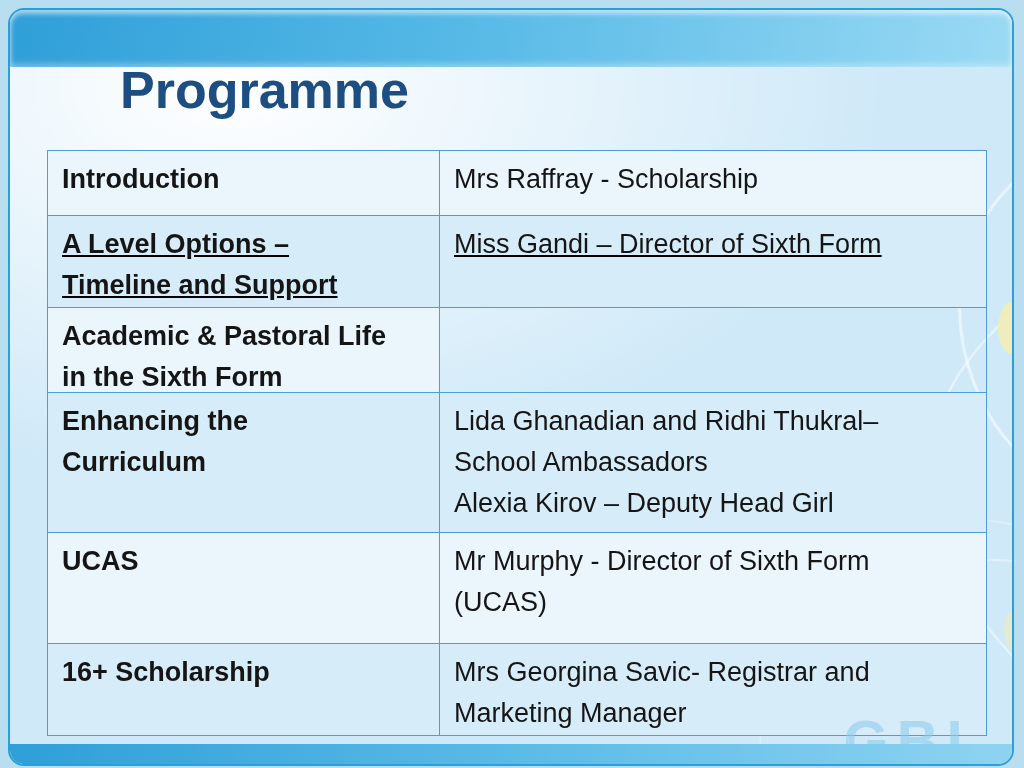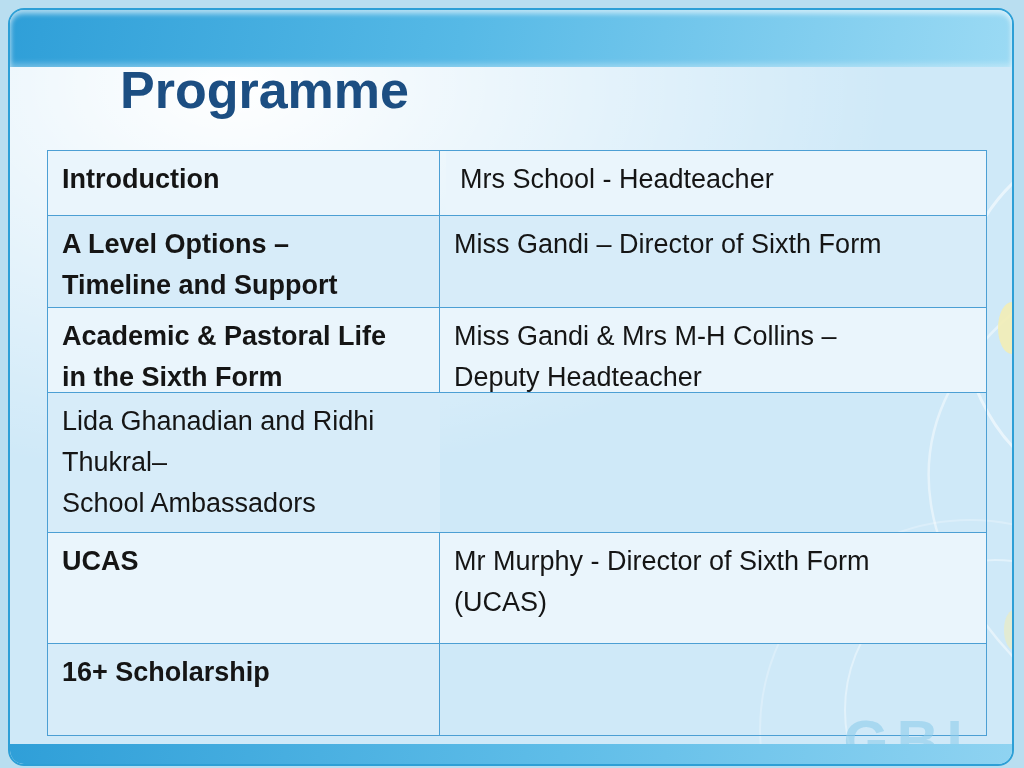--- a/index.html
+++ b/index.html
@@ -47,22 +47,22 @@
     z-index: 2;
   }
   .programme-table {
     position: absolute; left: 37px; top: 140px;
     width: 940px;
     border: 1px solid #4c9fd4;
     z-index: 2;
   }
   .row { display: grid; grid-template-columns: 392px 1fr; }
   .row + .row { border-top: 1px solid #4c9fd4; }
-  .row:nth-child(1) { height: 64px; gap: 6px; }
-  .row:nth-child(2) { height: 92px; }
+  .row:nth-child(1) { height: 64px; }
+  .row:nth-child(2) { height: 92px; text-decoration: underline; }
   .row:nth-child(3) { height: 85px; }
   .row:nth-child(4) { height: 140px; }
   .row:nth-child(5) { height: 111px; }
   .row:nth-child(6) { height: 92px; }
   .cell {
     padding: 8px 14px;
     font-size: 27px;
     line-height: 1.52;
     color: #151515;
     white-space: pre-line;
@@ -86,45 +86,47 @@
     <ellipse cx="1004" cy="620" rx="10" ry="20" fill="#f2edb5" opacity="0.55"></ellipse>
   </svg>
 
   <div class="top-band"></div>
 
   <h1 class="slide-title">Programme</h1>
 
   <div class="programme-table">
     <div class="row">
       <div class="cell topic">Introduction</div>
-      <div class="cell presenter">Mrs School -  Headteacher</div>
+      <div class="cell presenter">Mrs Raffray -  Scholarship</div>
     </div>
     <div class="row">
       <div class="cell topic">A Level Options –
 Timeline and Support</div>
       <div class="cell presenter">Miss Gandi – Director of Sixth Form</div>
     </div>
     <div class="row">
       <div class="cell topic">Academic &amp; Pastoral Life
 in the Sixth Form</div>
-      <div class="cell presenter">Miss Gandi &amp; Mrs M-H Collins –
-Deputy Headteacher</div>
     </div>
     <div class="row">
+      <div class="cell topic">Enhancing the
+Curriculum</div>
       <div class="cell presenter">Lida Ghanadian and Ridhi Thukral–
 School Ambassadors
 Alexia Kirov – Deputy Head Girl</div>
     </div>
     <div class="row">
       <div class="cell topic">UCAS</div>
       <div class="cell presenter">Mr Murphy - Director of Sixth Form
 (UCAS)</div>
     </div>
     <div class="row">
       <div class="cell topic">16+ Scholarship</div>
+      <div class="cell presenter">Mrs Georgina Savic- Registrar and
+Marketing Manager</div>
     </div>
   </div>
 
   <div class="watermark">GBL</div>
 
   <div class="bottom-band"></div>
 
 </div>
 
 </body></html>

